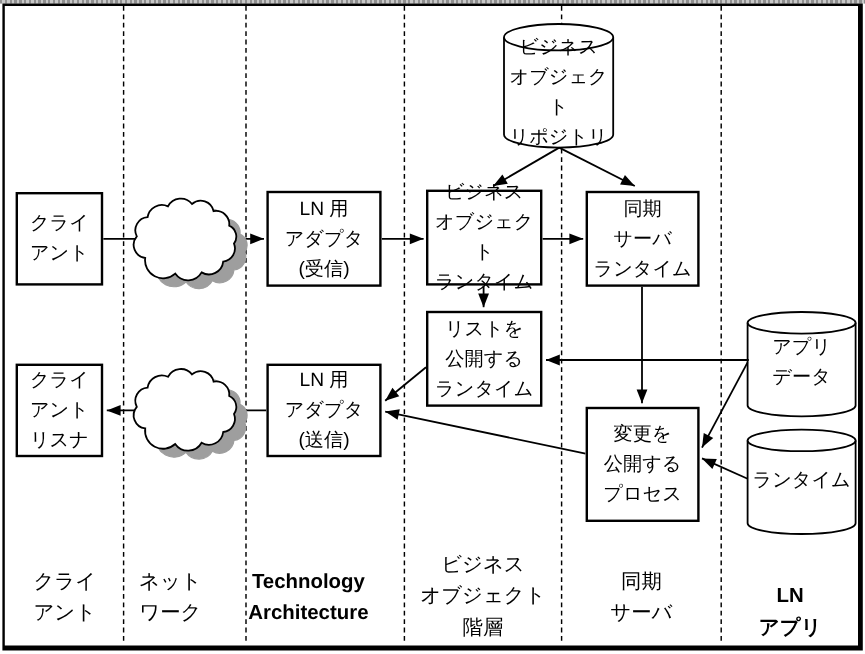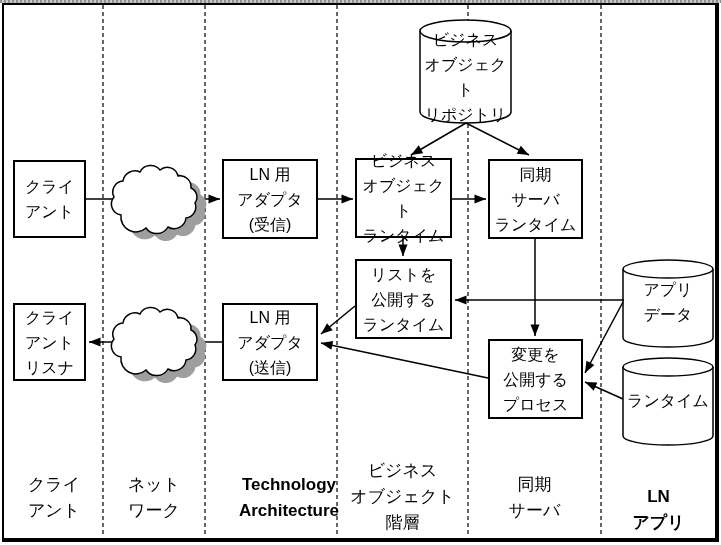--- a/index.html
+++ b/index.html
@@ -112,21 +112,21 @@
   <div class="box" style="left:488px; top:159px; width:95px; height:80px;">
     <span>同期
 サーバ
 ランタイム</span>
   </div>
   <div class="box" style="left:355px; top:259px; width:97px; height:80px;">
     <span>リストを
 公開する
 ランタイム</span>
   </div>
-  <div class="box" style="left:488px; top:339px; width:95px; height:80px;">
+  <div class="box" style="left:488px; top:339px; width:95px; height:96px;">
     <span>変更を
 公開する
 プロセス</span>
   </div>
   <div class="box" style="left:13px; top:303px; width:73px; height:78px;">
     <span>クライ
 アント
 リスナ</span>
   </div>
   <div class="box" style="left:222px; top:303px; width:96px; height:78px;">
@@ -137,23 +137,23 @@
 
   <div class="node-text" style="left:420px; top:36px; width:91px; height:82px;">ビジネス
 オブジェクト
 リポジトリ</div>
   <div class="node-text" style="left:623px; top:269px; width:90px; height:66px;">アプリ
 データ</div>
   <div class="node-text" style="left:620px; top:367px; width:96px; height:66px;">ランタイム</div>
 
   <div class="lane-label" style="left:5px; top:460px; width:98px; height:75px;">クライ
 アント</div>
-  <div class="lane-label" style="left:103px; top:460px; width:102px; height:75px;">ネット
+  <div class="lane-label" style="left:91px; top:460px; width:102px; height:75px;">ネット
 ワーク</div>
-  <div class="lane-label bold" style="left:223px; top:460px; width:132px; height:75px;">Technology
+  <div class="lane-label bold" style="left:191px; top:460px; width:132px; height:75px;">Technology
 Architecture</div>
   <div class="lane-label" style="left:337px; top:452px; width:131px; height:90px;">ビジネス
 オブジェクト
 階層</div>
   <div class="lane-label" style="left:468px; top:460px; width:133px; height:75px;">同期
 サーバ</div>
   <div class="lane-label bold" style="left:601px; top:472px; width:115px; height:75px;">LN
 アプリ</div>
 </div>
 

